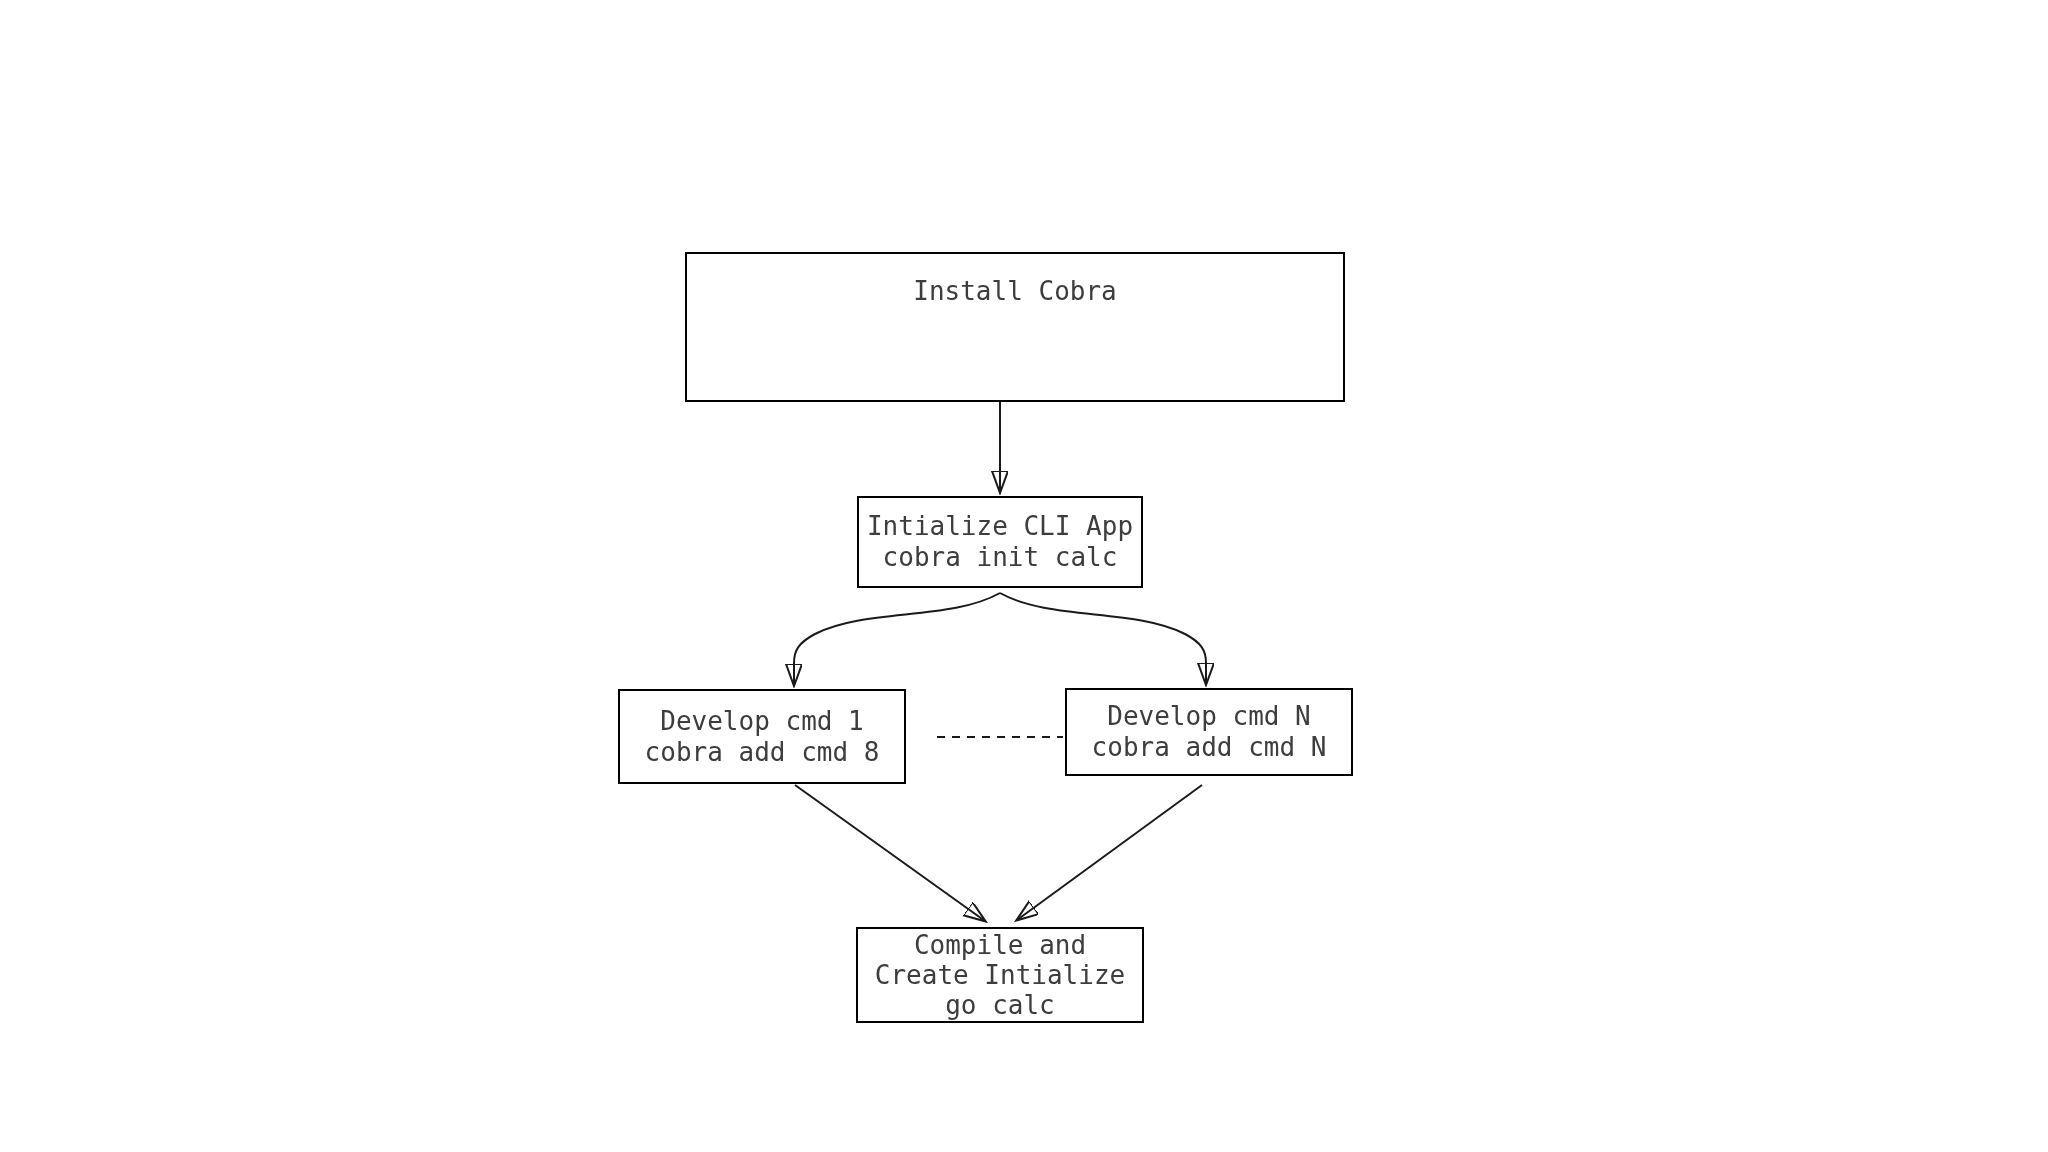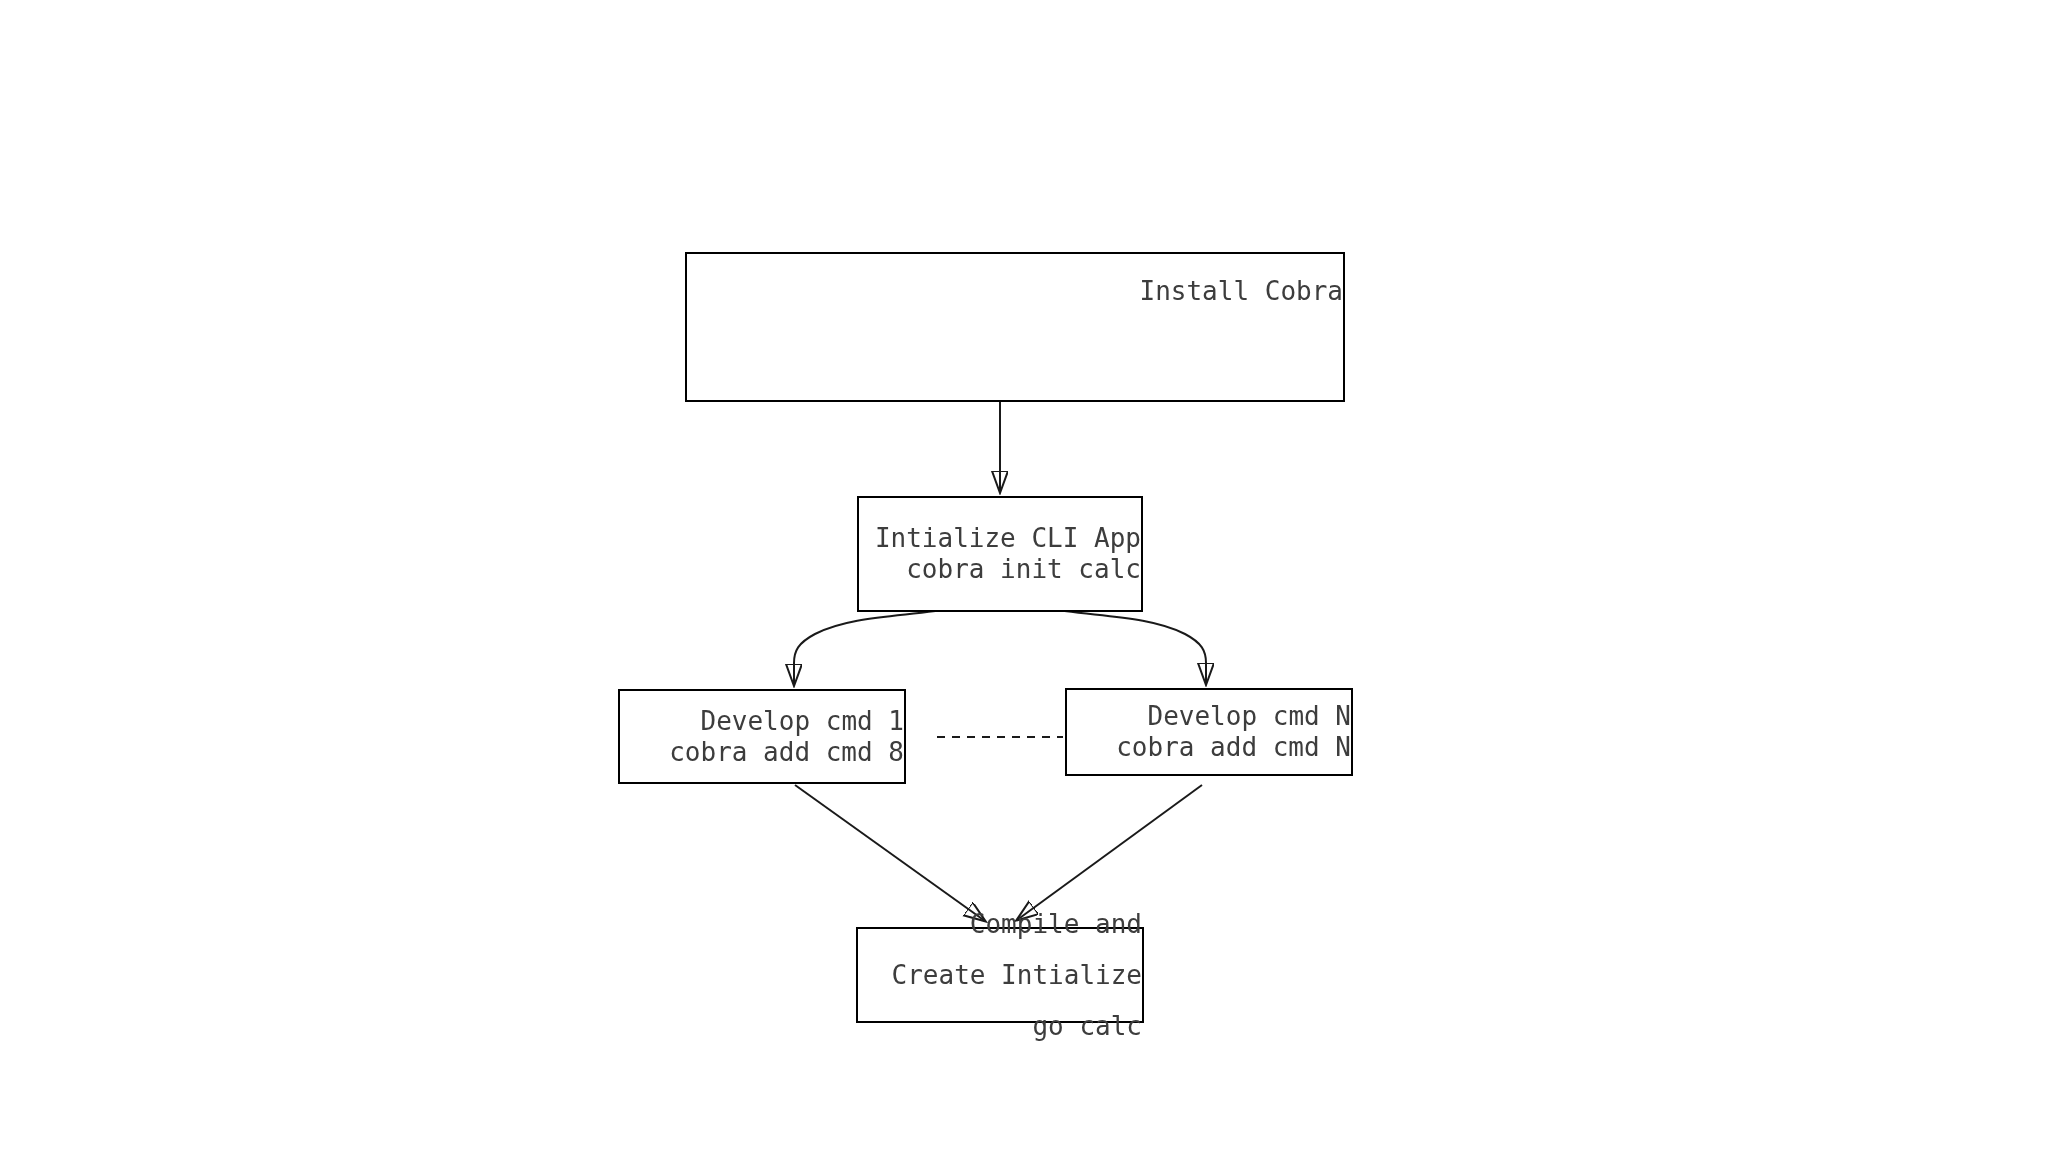--- a/index.html
+++ b/index.html
@@ -37,35 +37,35 @@
   .connectors path.dashed {
     stroke-dasharray: 8 7;
   }
   .node {
     position: absolute;
     box-sizing: border-box;
     border: 2px solid #000000;
     background: #ffffff;
     display: flex;
     flex-direction: column;
-    align-items: flex-end;
+    align-items: center;
     font-family: "DejaVu Sans Mono", "Liberation Mono", monospace;
     font-size: 26px;
     line-height: 31px;
     color: #3d3d3d;
     text-align: center;
     white-space: nowrap;
   }
   .node-install   { left: 685px;  top: 252px; width: 660px; height: 150px; }
   .node-install .line-a { margin-top: 22px; }
   .node-install .line-b { margin-top: 32px; }
-  .node-initialize { left: 857px;  top: 496px; width: 286px; height: 116px; justify-content: center; }
+  .node-initialize { left: 857px;  top: 496px; width: 286px; height: 92px; justify-content: center; }
   .node-develop1   { left: 618px;  top: 689px; width: 288px; height: 95px; justify-content: center; }
   .node-developN   { left: 1065px; top: 688px; width: 288px; height: 88px; justify-content: center; }
-  .node-compile    { left: 856px;  top: 927px; width: 288px; height: 96px; justify-content: center; line-height: 30px; gap: 21px; }
+  .node-compile    { left: 856px;  top: 927px; width: 288px; height: 96px; justify-content: center; line-height: 30px; }
 </style>
 </head>
 <body>
 
 <div class="canvas">
 
 
   <svg class="connectors" viewBox="0 0 2048 1152" xmlns="http://www.w3.org/2000/svg">
     <defs>
       <marker id="arrow" markerUnits="userSpaceOnUse" markerWidth="24" markerHeight="18" refX="21" refY="8" orient="auto">

